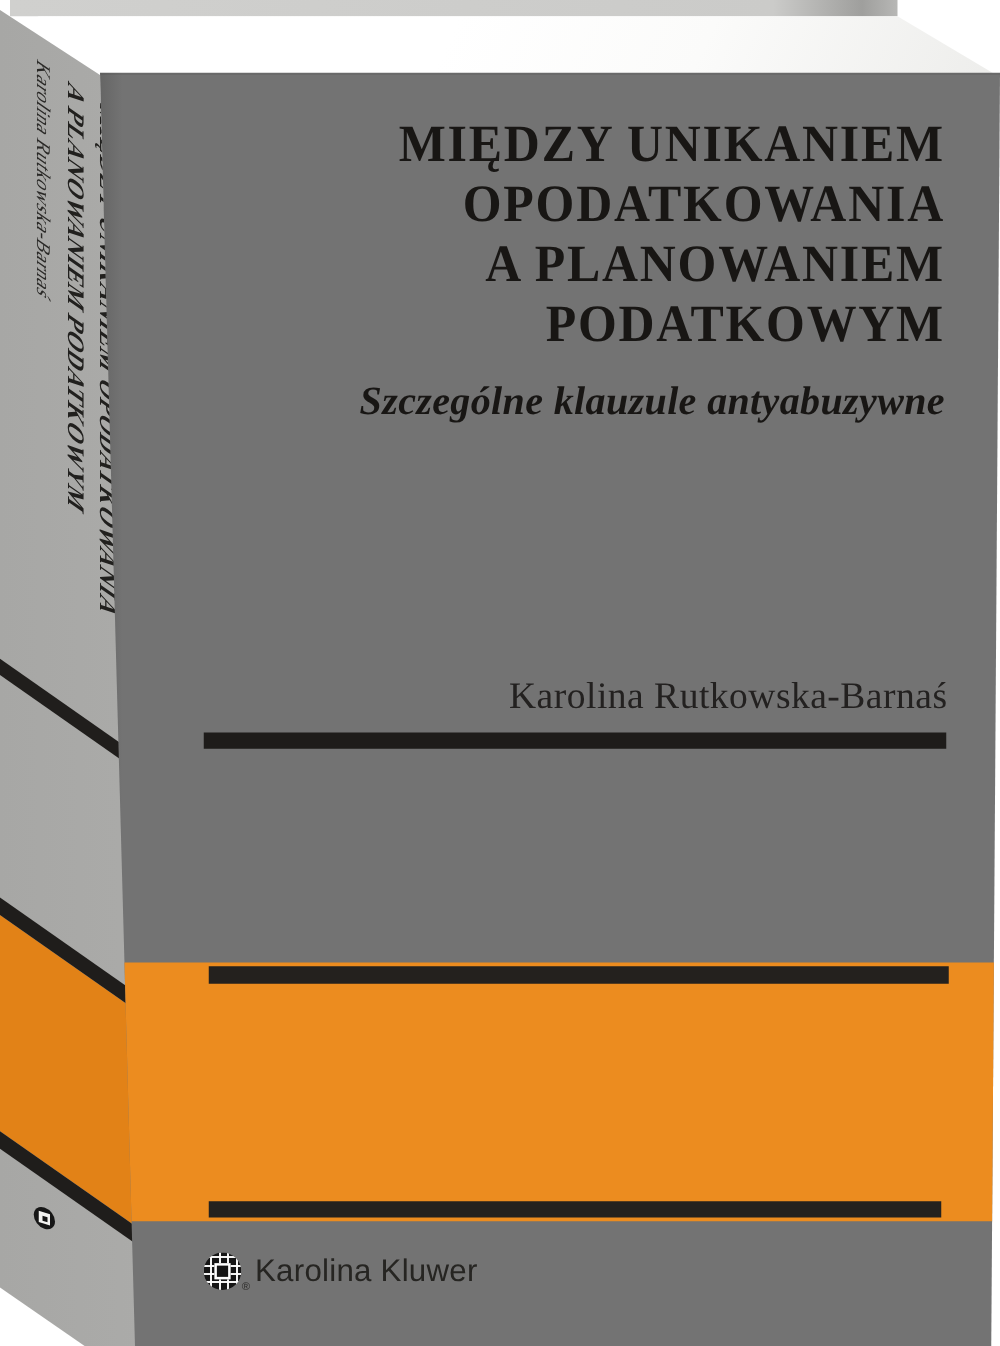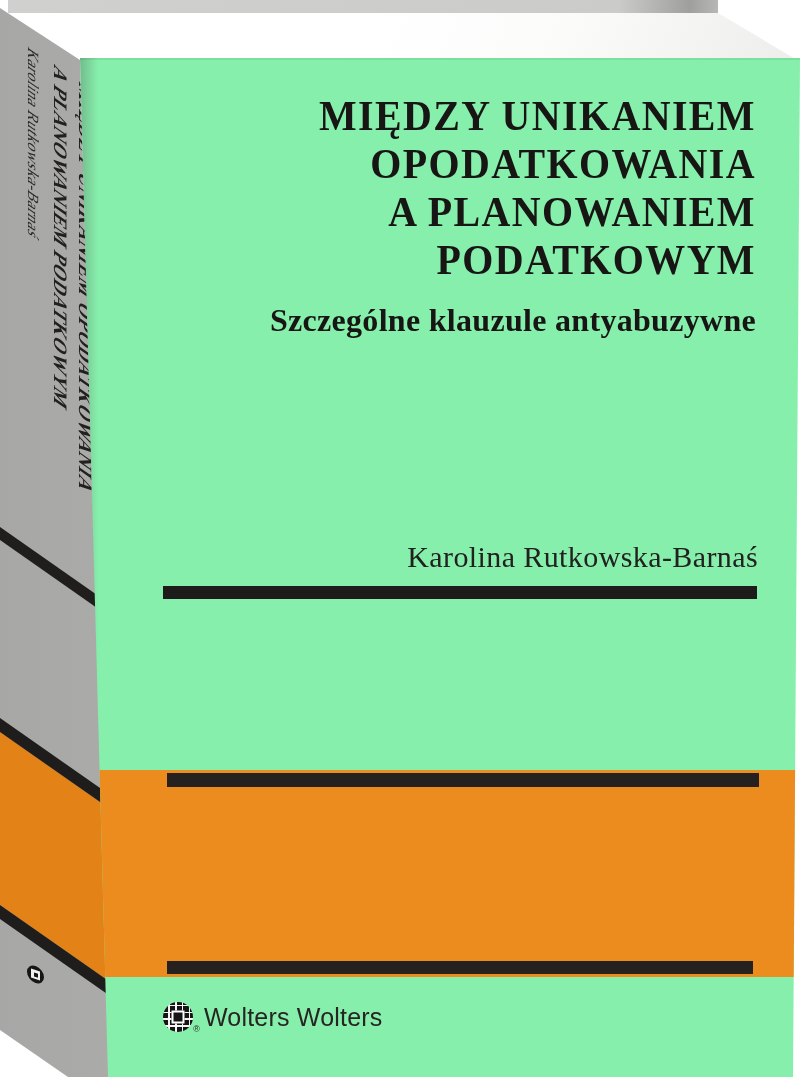--- a/index.html
+++ b/index.html
@@ -72,21 +72,21 @@
     border-radius: 50%; background: #161616;
     transform: skewY(18deg);
   }
   .spine-logo-hole { position: absolute; inset: 4px; background: #f2f2f0; }
   .spine-logo-core { position: absolute; inset: 6.5px; background: #161616; }
 
   
   .front-cover {
     position: absolute; inset: 0;
     clip-path: polygon(80px 58px, 800px 58px, 793px 1077px, 108px 1077px);
-    background: #86efac;
+    background: #737373;
   }
   .cover-top-seam {
     position: absolute; left: 80px; top: 58px; width: 720px; height: 2px;
     background: rgba(0,0,0,.07);
   }
   .hinge-shadow {
     position: absolute; left: 80px; top: 58px; width: 18px; height: 1019px;
     background: linear-gradient(90deg, rgba(70,70,68,.30), rgba(70,70,68,0));
   }
 
@@ -94,21 +94,21 @@
     position: absolute; right: 44px; top: 92px;
     text-align: right;
     font-weight: bold; font-size: 42px; line-height: 48px;
     letter-spacing: 1.5px; color: #181614;
     transform: scaleX(.95); transform-origin: 100% 0;
   }
   .cover-subtitle {
     position: absolute; right: 44px; top: 299px;
     text-align: center;
     font-weight: bold; font-size: 32px; line-height: 43px;
-    letter-spacing: .3px; color: #181614;
+    letter-spacing: .3px; color: #181614; font-style: italic;
   }
   .cover-author {
     position: absolute; right: 42px; top: 540px;
     font-size: 30px; line-height: 34px; letter-spacing: .4px; color: #232120;
   }
 
   .rule-title {
     position: absolute; left: 163px; top: 586px; width: 594px; height: 13px;
     background: #1e1c1a;
   }
@@ -205,17 +205,17 @@
     <div class="rule-band-top"></div>
     <div class="rule-band-bottom"></div>
 
     <div class="publisher">
       <span class="wk-globe-wrap">
         <span class="wk-globe">
           <span class="wk-globe-center"></span>
         </span>
         <span class="wk-reg">®</span>
       </span>
-      <span class="wk-name">Wolters Wolters</span>
+      <span class="wk-name">Karolina Kluwer</span>
     </div>
   </div>
 
 </div>
 
 </body></html>

